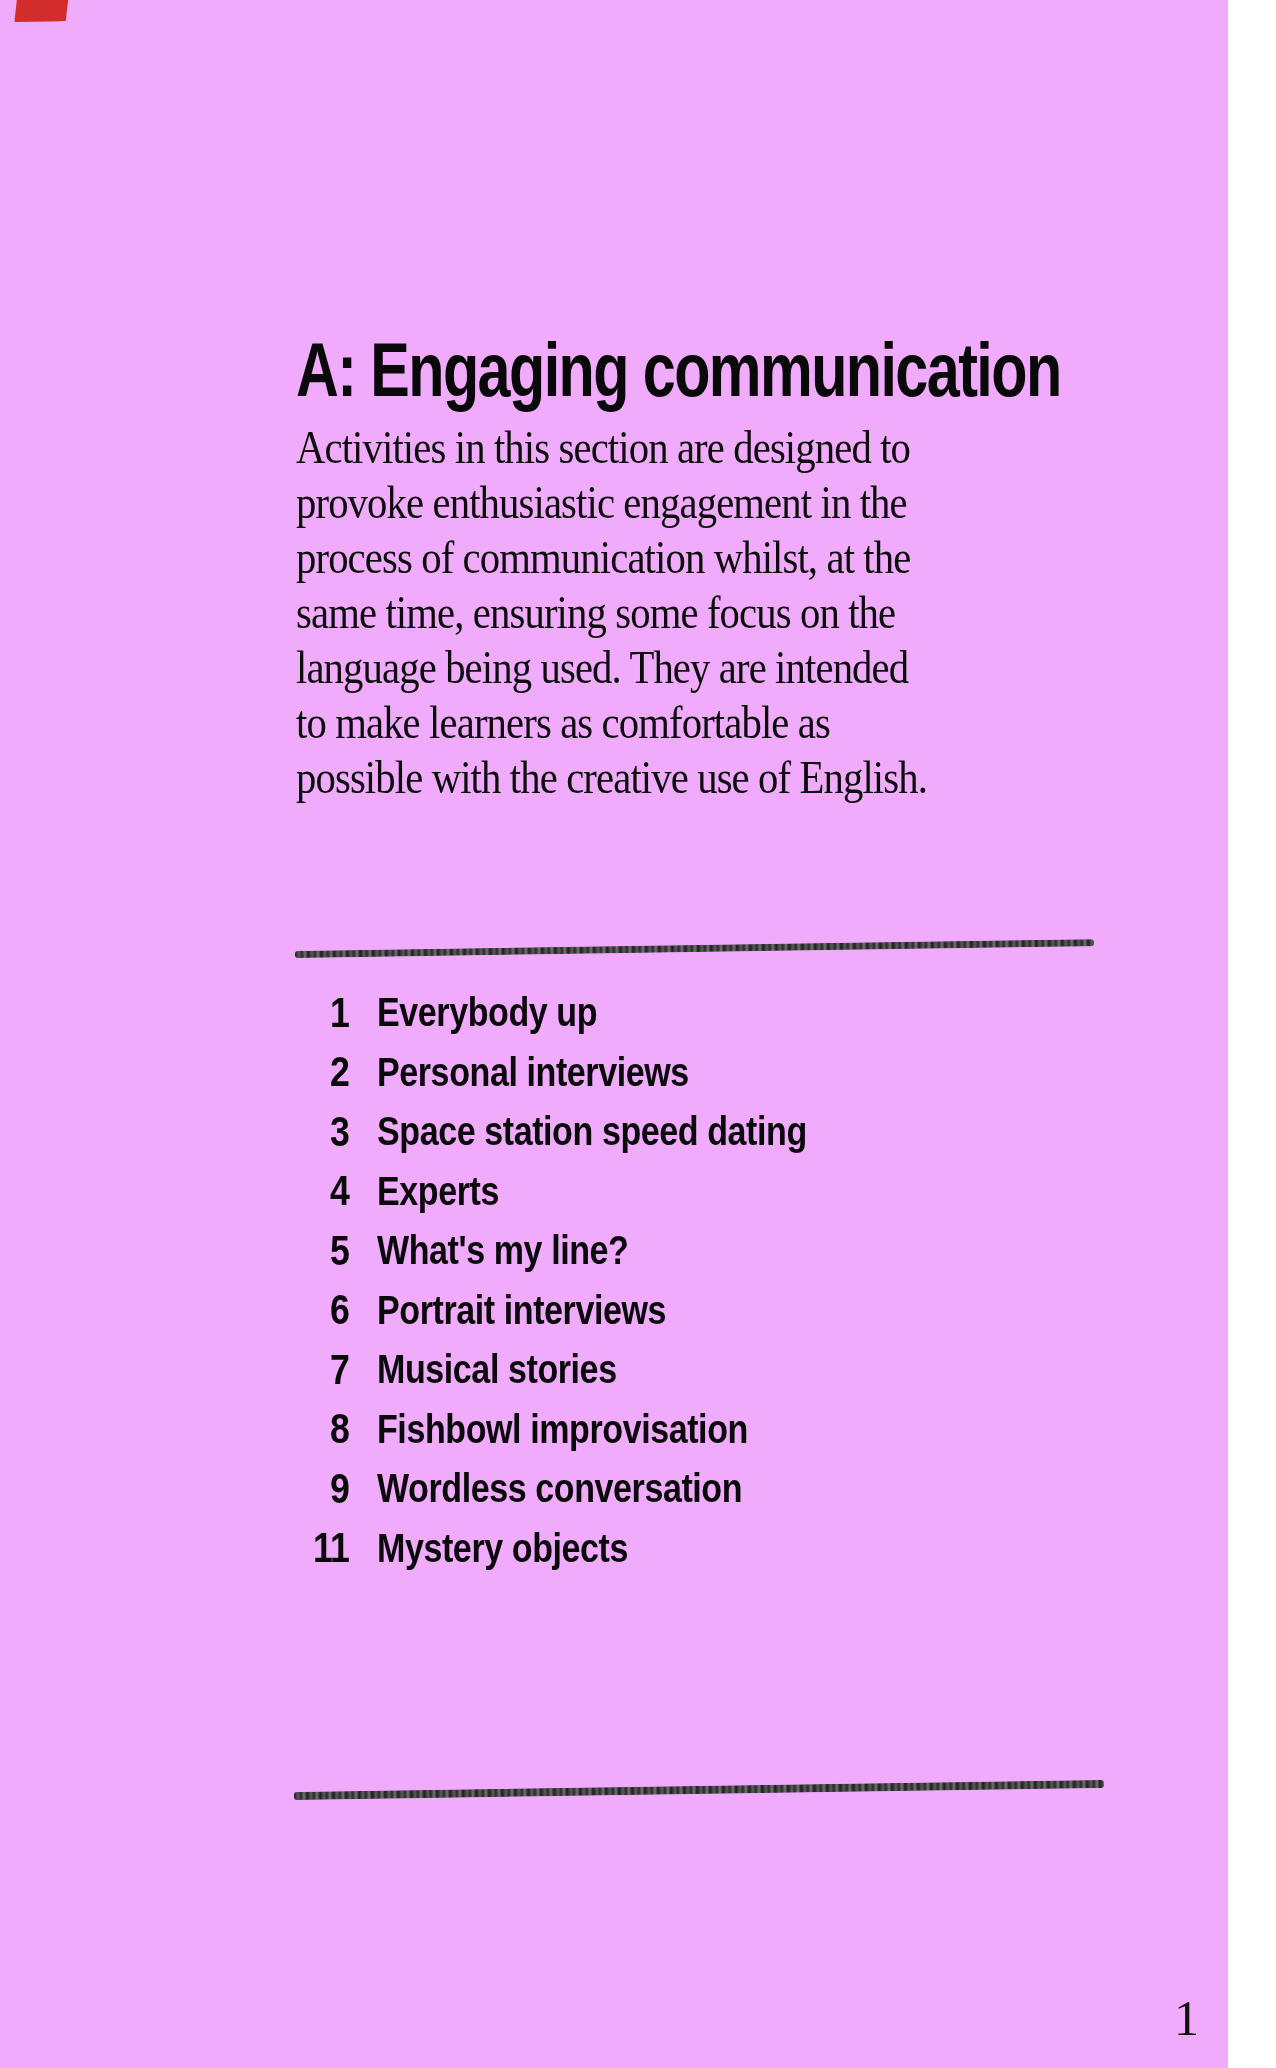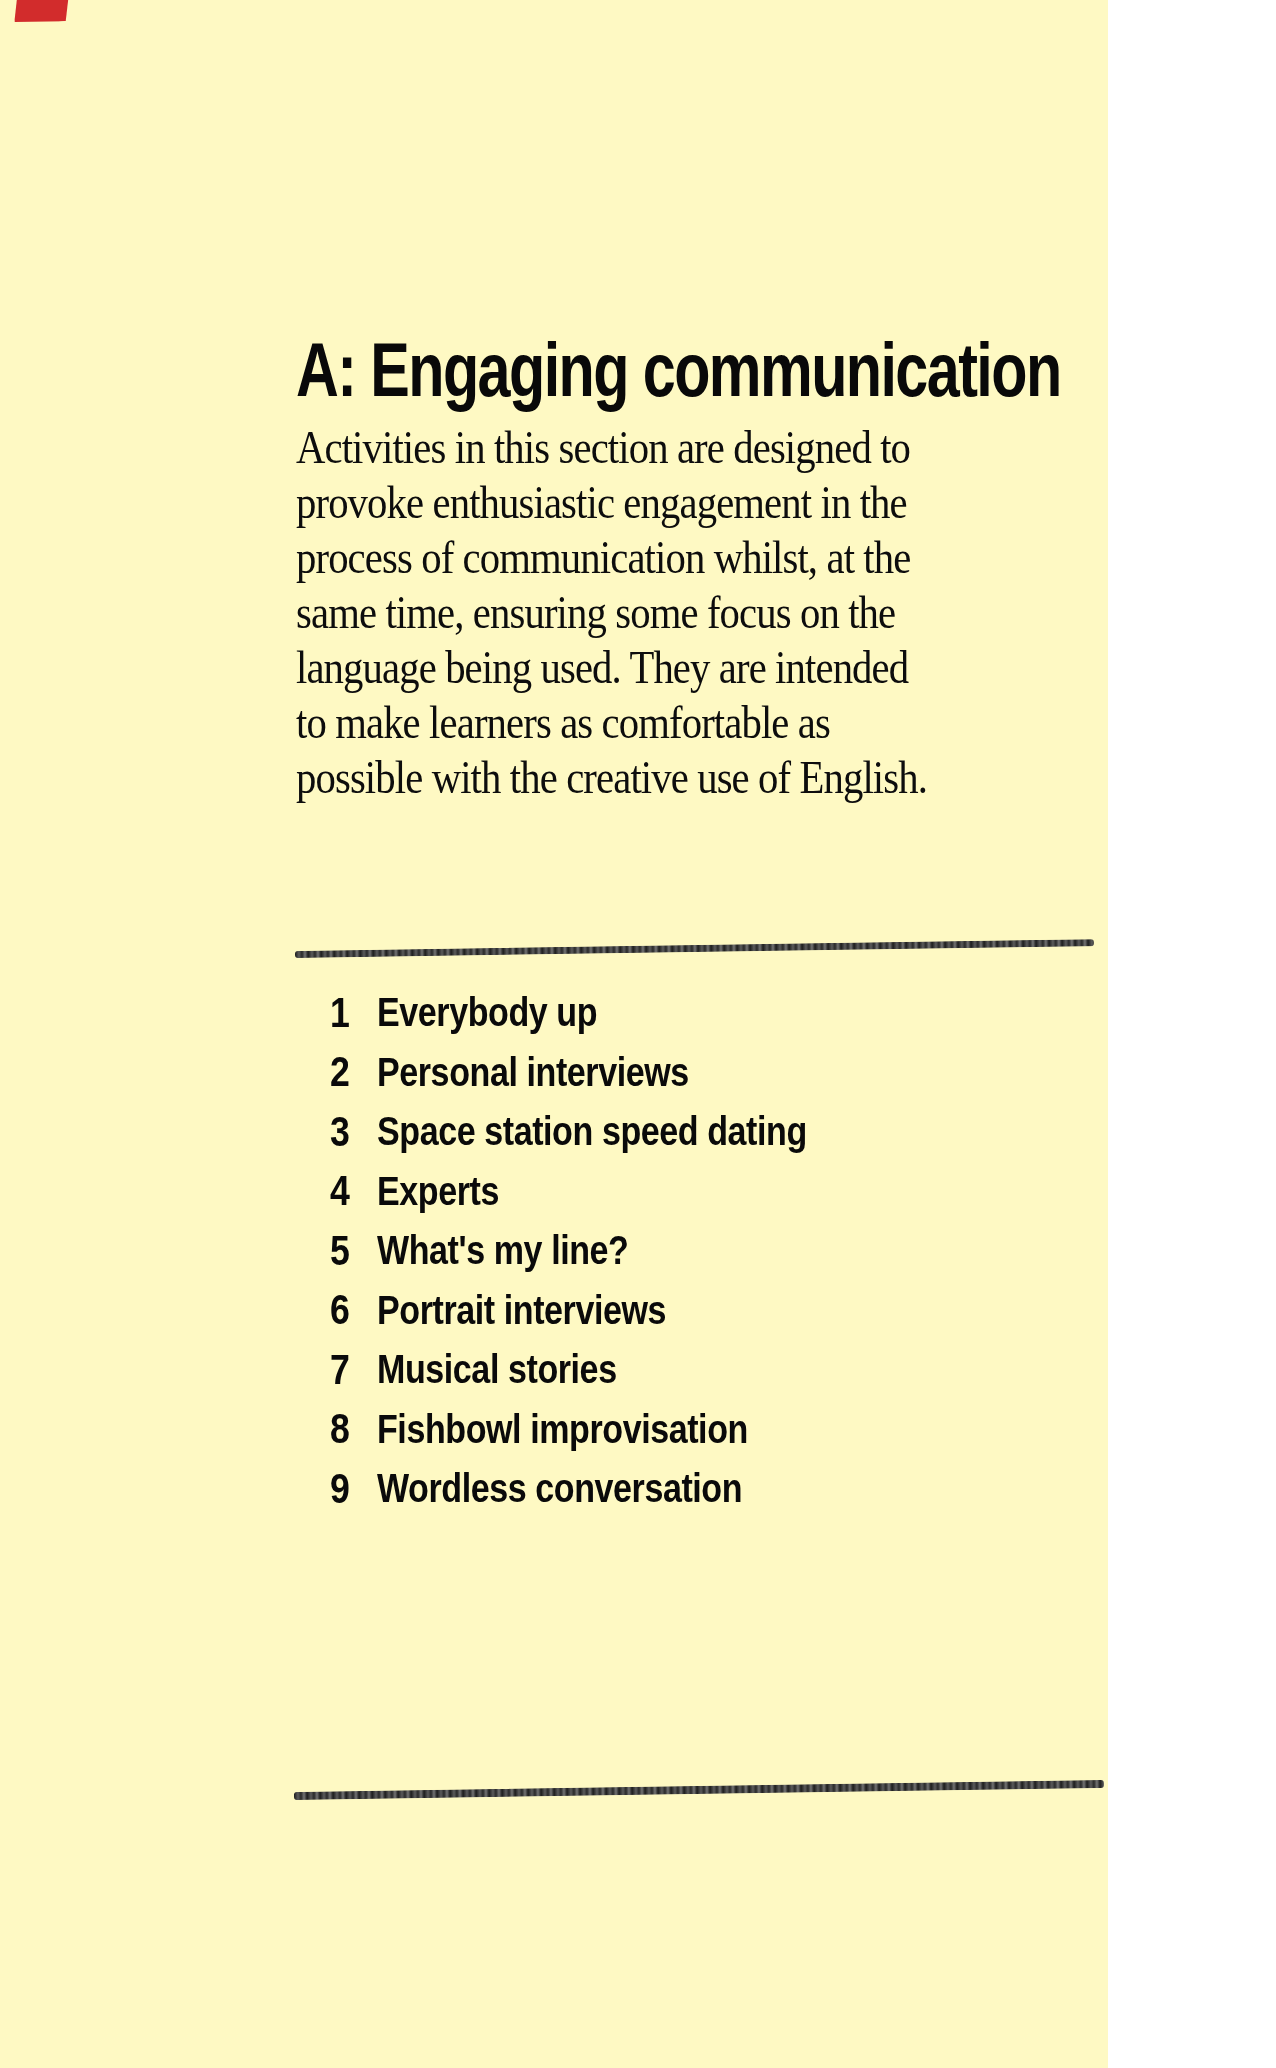--- a/index.html
+++ b/index.html
@@ -2,23 +2,23 @@
 <html><head>
 <meta charset="utf-8">
 <style>
   html, body {
     margin: 0;
     padding: 0;
     background: #ffffff;
   }
   .page {
     position: relative;
-    width: 1108px;
+    width: 1228px;
     height: 2068px;
-    background: #fef9c3;
+    background: #f0abfc;
     overflow: hidden;
     font-family: "Liberation Sans", sans-serif;
     color: #0b0b0b;
   }
 
   
   .red-mark {
     position: absolute;
     left: 13px;
     top: -6px;
@@ -169,19 +169,23 @@
       <span class="toc-title">Musical stories</span>
     </div>
     <div class="toc-row">
       <span class="toc-num">8</span>
       <span class="toc-title">Fishbowl improvisation</span>
     </div>
     <div class="toc-row">
       <span class="toc-num">9</span>
       <span class="toc-title">Wordless conversation</span>
     </div>
+    <div class="toc-row">
+      <span class="toc-num">11</span>
+      <span class="toc-title">Mystery objects</span>
+    </div>
   </div>
 
   <div class="rule rule-bottom"></div>
 
   <div class="page-num">1</div>
 
 </div>
 
 </body></html>

